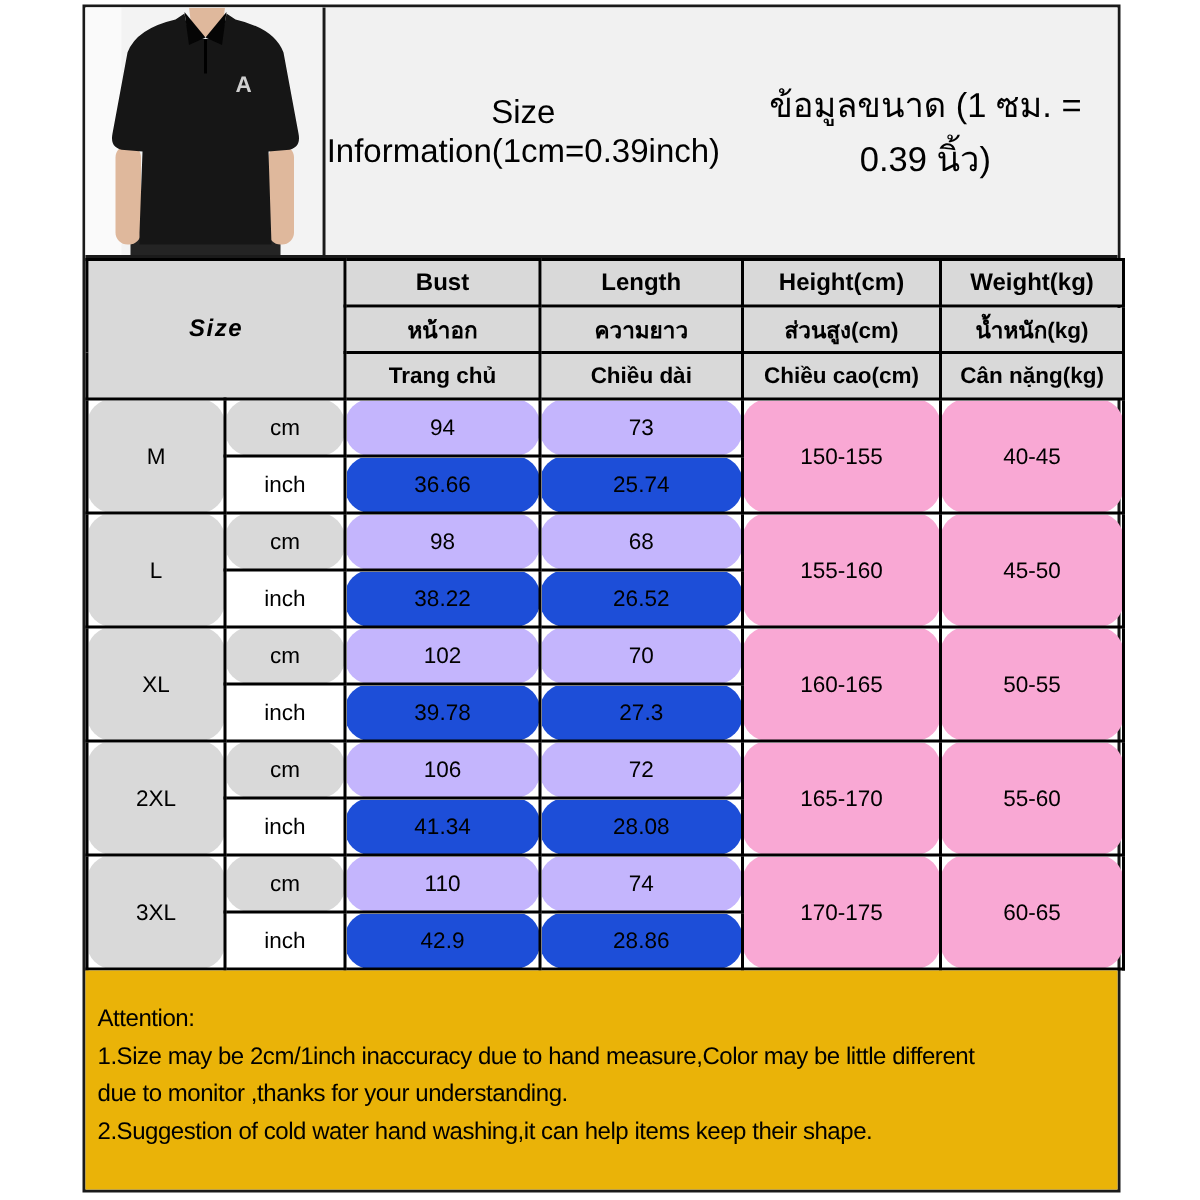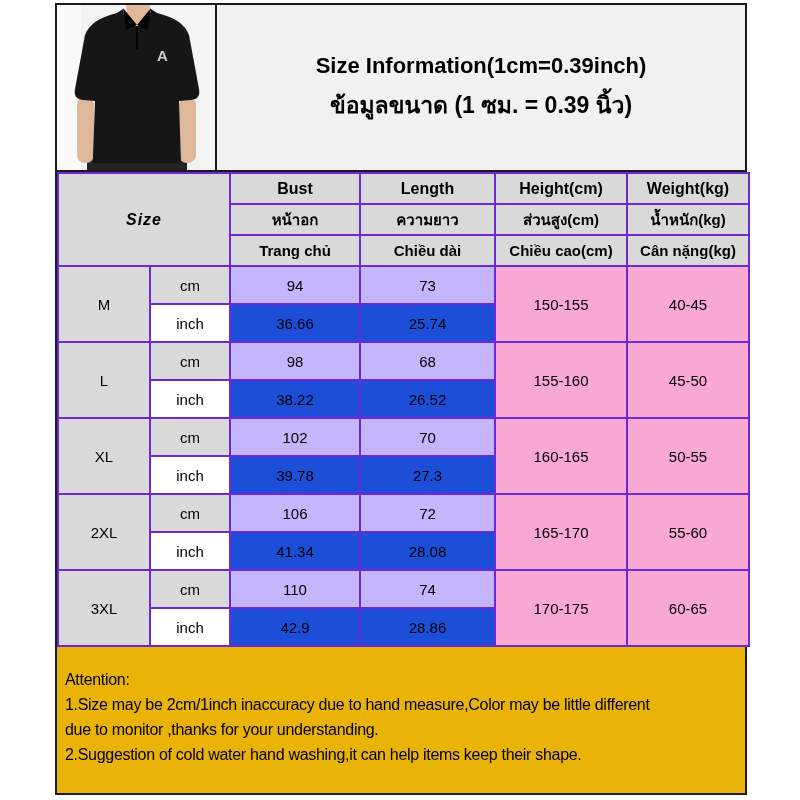--- a/index.html
+++ b/index.html
@@ -17,38 +17,38 @@
   .top {
     height:167px; min-height:167px; box-sizing:border-box;
     display:flex; background:#f1f1f1; border-bottom:2px solid #1a1a1a;
   }
   .photo {
     width:160px; min-width:160px; box-sizing:border-box;
     border-right:2px solid #1a1a1a; background:#f3f3f3; overflow:hidden;
   }
   .photo svg { display:block; }
   .titles {
-    flex:1; display:flex; flex-direction:column; align-items:center;
-    justify-content:center; gap:8px; font-weight:bold; text-align:center;
+    flex:1; display:flex; align-items:center;
+    justify-content:center; gap:8px; font-weight:normal; text-align:center;
   }
   .t-en { font-size:22px; }
   .t-th { font-size:23px; }
   .t-vi { font-size:20px; }
   
   table { border-collapse:collapse; table-layout:fixed; width:100%; }
   td {
-    border:2px solid #6d28d9; text-align:center; vertical-align:middle;
+    border:2px solid #000000; text-align:center; vertical-align:middle;
     padding:0; overflow:hidden; white-space:nowrap;
   }
   tr.hrow td { height:29px; background:#d9d9d9; font-weight:bold; }
   tr.h-en td { font-size:16px; }
   tr.h-th td { font-size:15px; }
   tr.h-vi td { font-size:15px; }
   td.corner { background:#d9d9d9; font-size:34px; font-weight:bold; letter-spacing:1px;font-style:italic; }
-  tr.sub td { height:36px; font-size:15px; font-weight:normal; }
+  tr.sub td { height:36px; font-size:15px; font-weight:normal;border-radius:17px; }
   td.size-cell { background:#d9d9d9; font-weight:bold; font-size:17px; }
   td.unit-cm   { background:#d9d9d9; font-weight:bold; font-size:15px; }
   td.unit-inch { background:#ffffff; font-weight:bold; font-size:15px; }
   td.val-cm    { background:#c4b5fd; }
   td.val-inch  { background:#1d4ed8; }
   td.range     { background:#f9a8d4; }
   
   .attention {
     flex:1; background:#eab308; padding:20px 8px 0 8px;
     font-size:16px; letter-spacing:-0.3px; line-height:25px;

